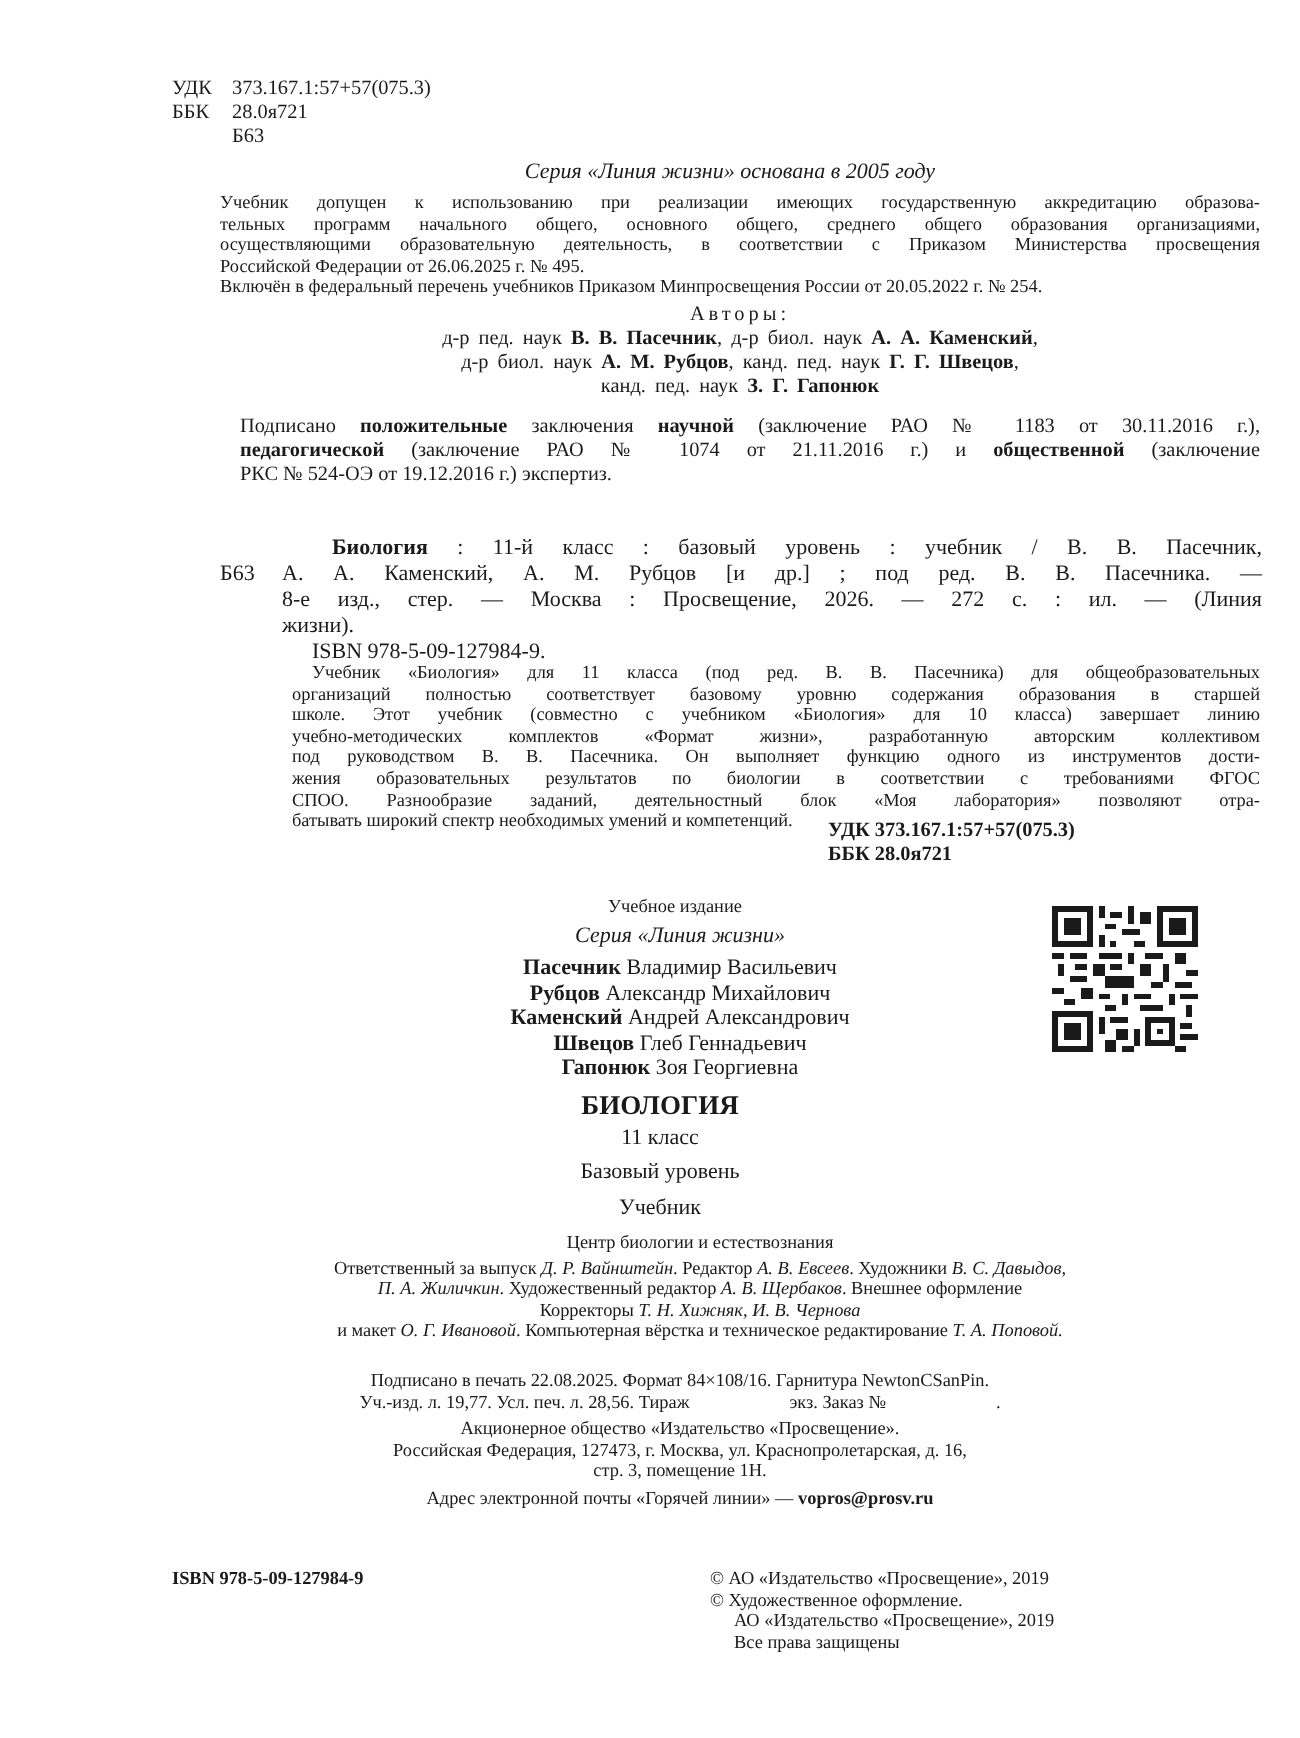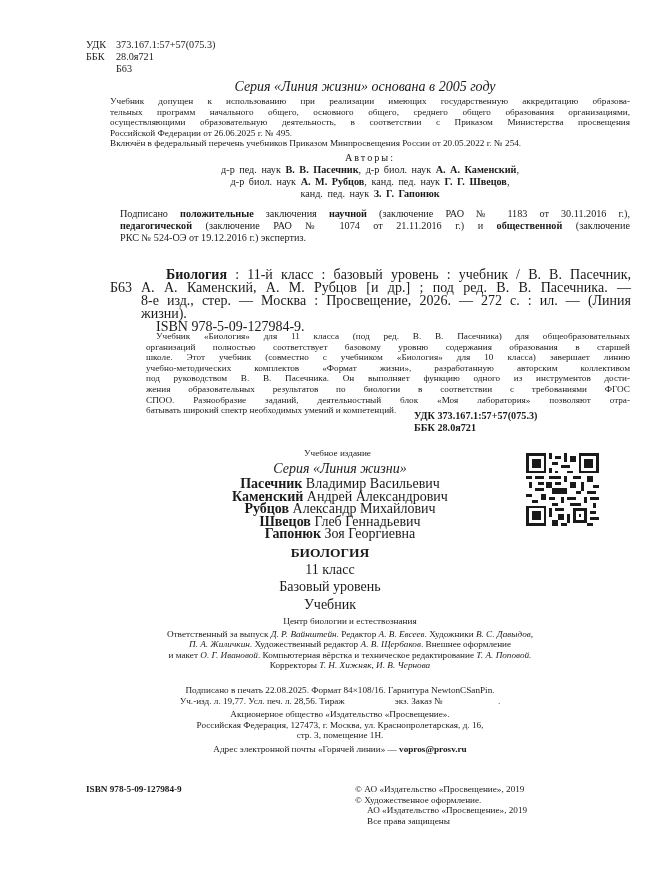--- a/index.html
+++ b/index.html
@@ -1,21 +1,21 @@
 <!DOCTYPE html>
 <html><head>
 <meta charset="utf-8">
 <style>
   html, body { margin: 0; padding: 0; background: #ffffff; }
   body { width: 650px; height: 869px; position: relative; overflow: hidden;
          font-family: "Liberation Serif", "DejaVu Serif", serif; color: #1a1a1a; }
   .abs { position: absolute; }
   .t9 { font-size: 10.2px; line-height: 12px; }
   .t8 { font-size: 9.2px; line-height: 10.6px; }
-  .t10 { font-size: 14px; line-height: 13px; }
+  .t10 { font-size: 11px; line-height: 13px; }
   .b { font-weight: bold; }
   .i { font-style: italic; }
   .c { text-align: center; }
   .j { text-align: justify; }
   .jl { text-align-last: justify; }
   .lbl { display: inline-block; width: 30px; }
   .row { display: block; white-space: nowrap; }
   .ws { word-spacing: 2px; }
   .ls { letter-spacing: 2px; }
   .qr { position: absolute; left: 527px; left: 526px; top: 453px; width: 73px; height: 73px; }
@@ -74,22 +74,22 @@
 
 <div class="abs t9 b" style="left:414px;top:410px;">
   <div>УДК 373.167.1:57+57(075.3)</div>
   <div>ББК 28.0я721</div>
 </div>
 
 <div class="abs t8 c" style="left:250px;top:448px;width:175px;">Учебное издание</div>
 <div class="abs t10 i c" style="left:220px;top:462px;width:240px;">Серия «Линия жизни»</div>
 <div class="abs t10 c" style="left:200px;top:478px;width:280px;line-height:12.5px;">
   <div><b>Пасечник</b> <span>Владимир Васильевич</span></div>
+  <div><b>Рубцов</b> <span>Александр Михайлович</span></div>
   <div><b>Каменский</b> <span>Андрей Александрович</span></div>
-  <div><b>Рубцов</b> <span>Александр Михайлович</span></div>
   <div><b>Швецов</b> <span>Глеб Геннадьевич</span></div>
   <div><b>Гапонюк</b> <span>Зоя Георгиевна</span></div>
 </div>
 
 <svg class="qr" viewBox="0 0 25 25" shape-rendering="crispEdges">
   <rect width="25" height="25" fill="#fff"></rect>
   <g fill="#1a1a1a">
     <rect x="0" y="0" width="7" height="7"></rect>
       <rect x="1" y="1" width="5" height="5" fill="#fff"></rect>
       <rect x="2" y="2" width="3" height="3"></rect>
@@ -153,22 +153,22 @@
 
 <div class="abs b c" style="left:240px;top:545px;width:180px;font-size:13.5px;line-height:15px;">БИОЛОГИЯ</div>
 <div class="abs t10 c" style="left:240px;top:563px;width:180px;">11 класс</div>
 <div class="abs t10 c" style="left:240px;top:580px;width:180px;">Базовый уровень</div>
 <div class="abs t10 c" style="left:240px;top:598px;width:180px;">Учебник</div>
 
 <div class="abs t8 c" style="left:100px;top:616px;width:500px;">
   <div style="margin-bottom:2px;">Центр биологии и естествознания</div>
   <div><span>Ответственный за выпуск </span><i>Д. Р. Вайнштейн</i><span>. Редактор </span><i>А. В. Евсеев</i><span>. Художники </span><i>В. С. Давыдов,</i></div>
   <div><i>П. А. Жиличкин</i><span>. Художественный редактор </span><i>А. В. Щербаков</i><span>. Внешнее оформление</span></div>
+  <div><span>Корректоры </span><i>Т. Н. Хижняк, И. В. Чернова</i></div>
   <div><span>и макет </span><i>О. Г. Ивановой</i><span>. Компьютерная вёрстка и техническое редактирование </span><i>Т. А. Поповой.</i></div>
-  <div><span>Корректоры </span><i>Т. Н. Хижняк, И. В. Чернова</i></div>
 </div>
 
 <div class="abs t8 c" style="left:100px;top:685px;width:480px;">
   <div>Подписано в печать 22.08.2025. Формат 84×108/16. Гарнитура NewtonCSanPin.</div>
   <div><span>Уч.-изд. л. 19,77. Усл. печ. л. 28,56. Тираж</span><span style="display:inline-block;width:50px;"></span><span>экз. Заказ №</span><span style="display:inline-block;width:55px;"></span><span>.</span></div>
   <div style="margin-top:3px;">Акционерное общество «Издательство «Просвещение».</div>
   <div>Российская Федерация, 127473, г. Москва, ул. Краснопролетарская, д. 16,</div>
   <div>стр. 3, помещение 1Н.</div>
   <div style="margin-top:3px;"><span>Адрес электронной почты «Горячей линии» — </span><b>vopros@prosv.ru</b></div>
 </div>

